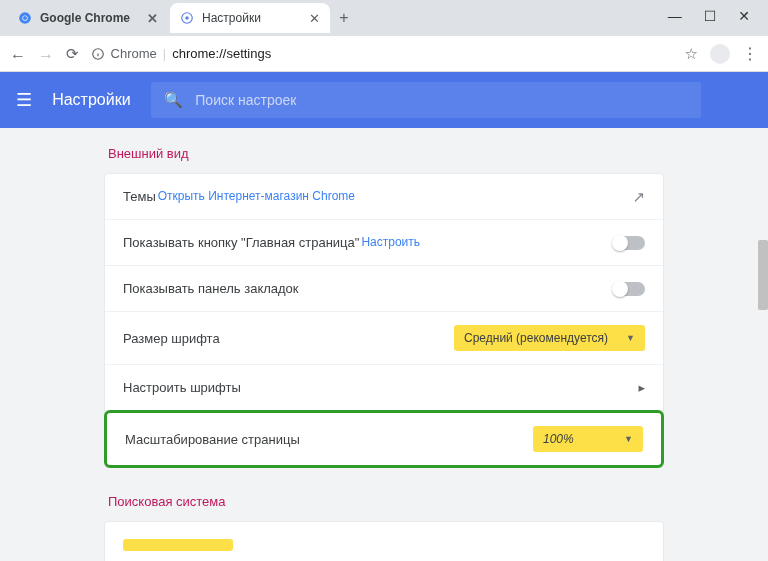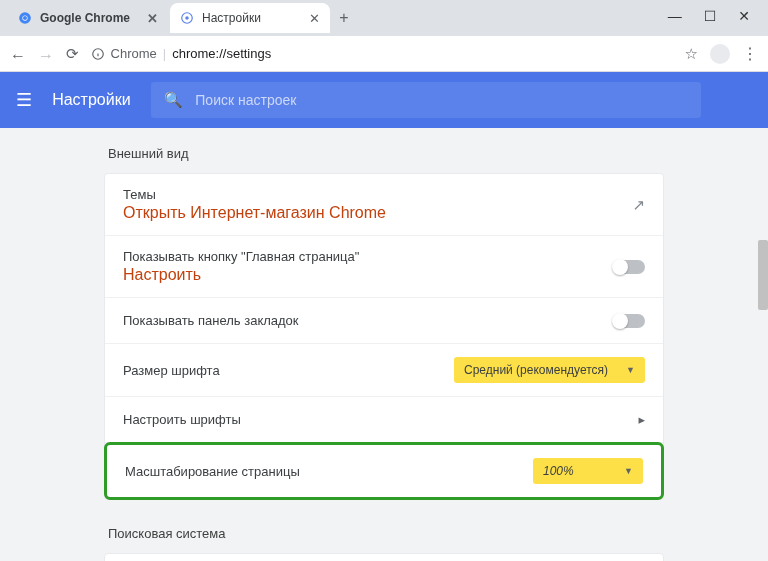--- a/index.html
+++ b/index.html
@@ -31,29 +31,29 @@
 .hamburger { font-size: 18px; }
 .header-title { font-size: 16px; font-weight: 500; }
 .search-box { flex: 1; display: flex; align-items: center; background: #5b82ea; border-radius: 3px; height: 36px; padding: 0 14px; gap: 12px; max-width: 550px; }
 .search-box input { background: transparent; border: none; outline: none; color: #fff; font-size: 14px; flex: 1; }
 .search-box input::placeholder { color: #cdd8f7; }
 .search-icon { color: #cdd8f7; font-size: 15px; }
 
 .content { background: #f1f3f4; height: calc(561px - 36px - 36px - 56px); overflow-y: auto; padding: 0 0 20px 0; }
 .content-inner { width: 560px; margin: 0 auto; padding-top: 18px; }
 
-.section-title { font-size: 13px; color: #404040; font-weight: 500; margin: 0 0 12px 4px; }
+.section-title { font-size: 13px; color: #be185d; font-weight: 500; margin: 0 0 12px 4px; }
 .section-title.mt { margin-top: 26px; }
 
 .card { background: #fff; border: 1px solid #e8eaed; border-radius: 4px; }
 .row { display: flex; align-items: center; padding: 13px 18px; border-bottom: 1px solid #eef0f1; font-size: 13px; color: #3c4043; min-height: 46px; }
 .row:last-child { border-bottom: none; }
 .row.highlighted { border: 3px solid #2e9c27; border-radius: 6px; margin: -1px; position: relative; z-index: 1; }
-.row-main { flex: 1; display: flex; flex-direction: column; gap: 2px; }
-.row-sub { font-size: 16px; color: #c2410c; }
+.row-main { flex: 1; display: flex; gap: 2px; }
+.row-sub { font-size: 12px; color: #3b82f6; }
 
 .open-ext { color: #80868b; font-size: 15px; }
 .arrow-right { color: #5f6368; font-size: 13px; }
 
 .toggle { width: 32px; height: 14px; background: #bdc1c6; border-radius: 10px; position: relative; }
 .toggle::after { content: ''; position: absolute; width: 16px; height: 16px; background: #fff; border-radius: 50%; top: -1px; left: -1px; box-shadow: 0 1px 2px rgba(0,0,0,0.3); }
 
 .select { display: flex; align-items: center; background: #fde047; border-radius: 3px; padding: 6px 10px; font-size: 12px; color: #3c4043; gap: 18px; min-width: 130px; justify-content: space-between; }
 .select.small { min-width: 110px; font-style: italic; }
 .dropdown-arrow { font-size: 9px; color: #5f6368; }

